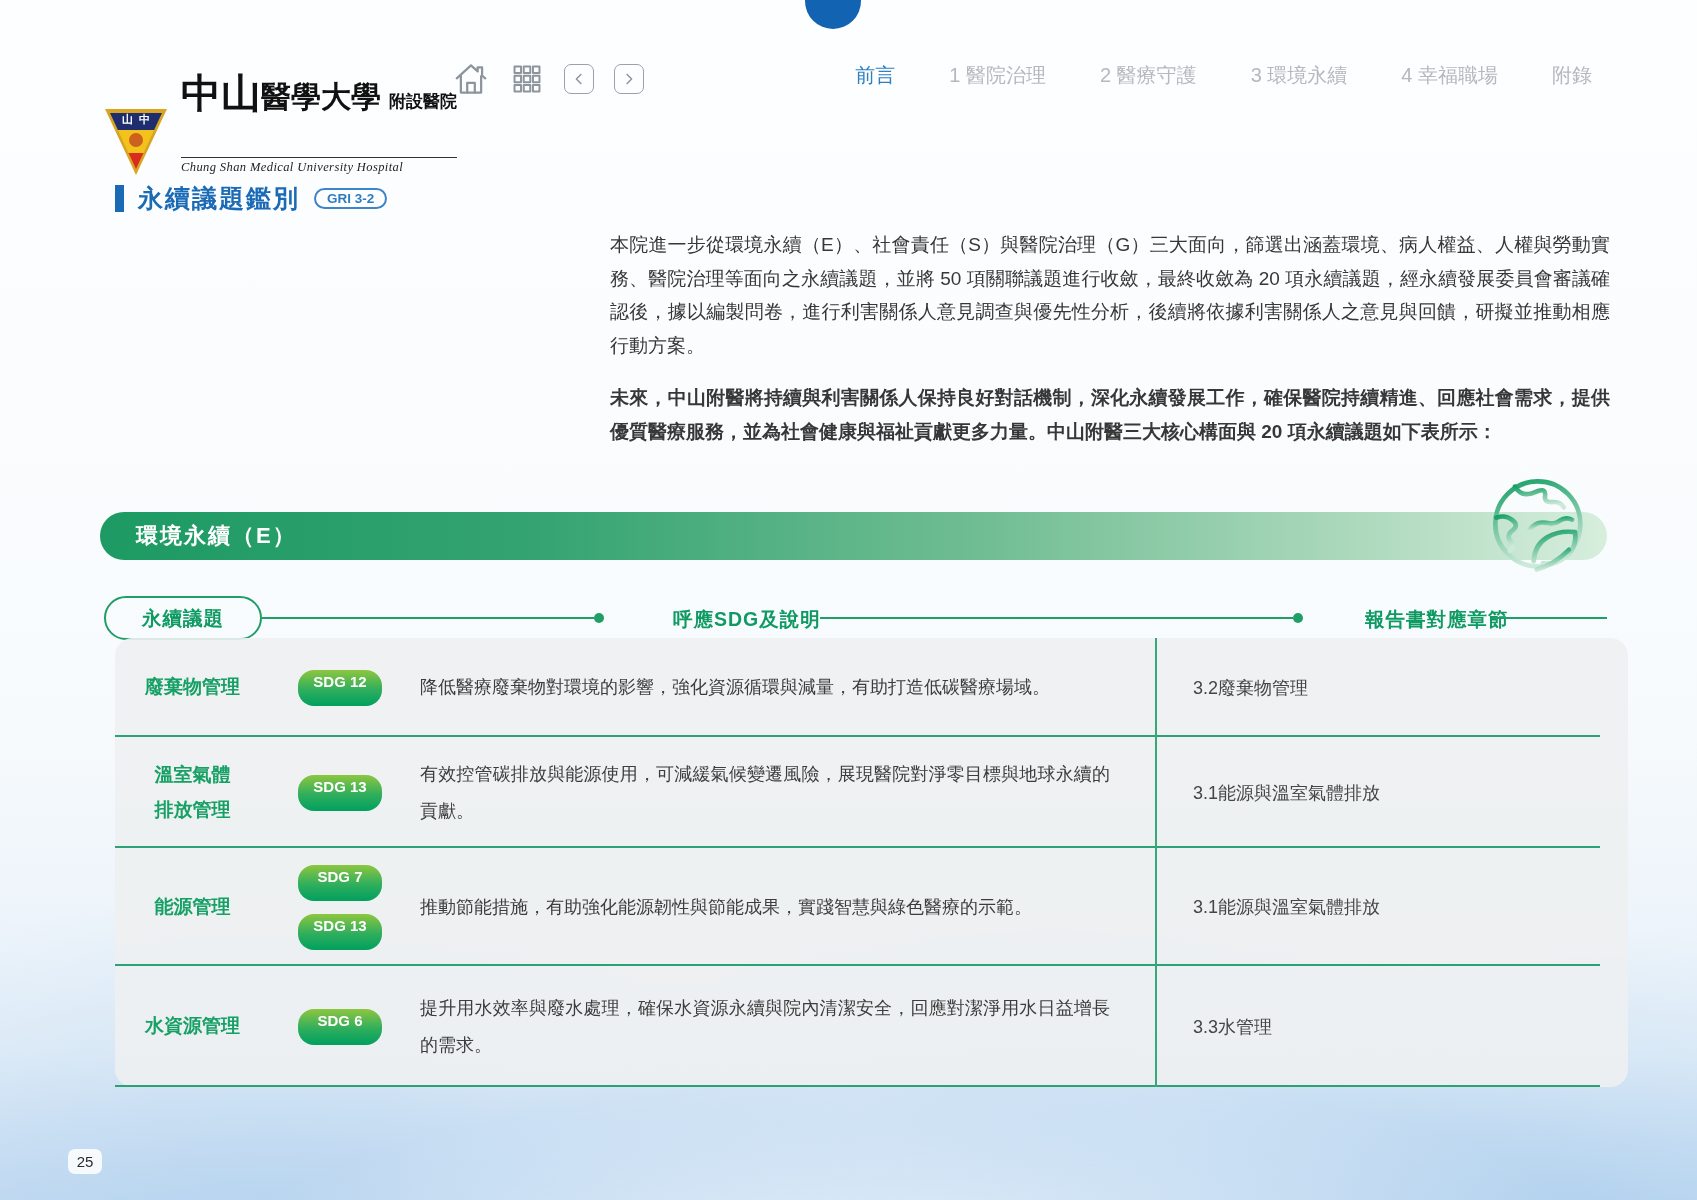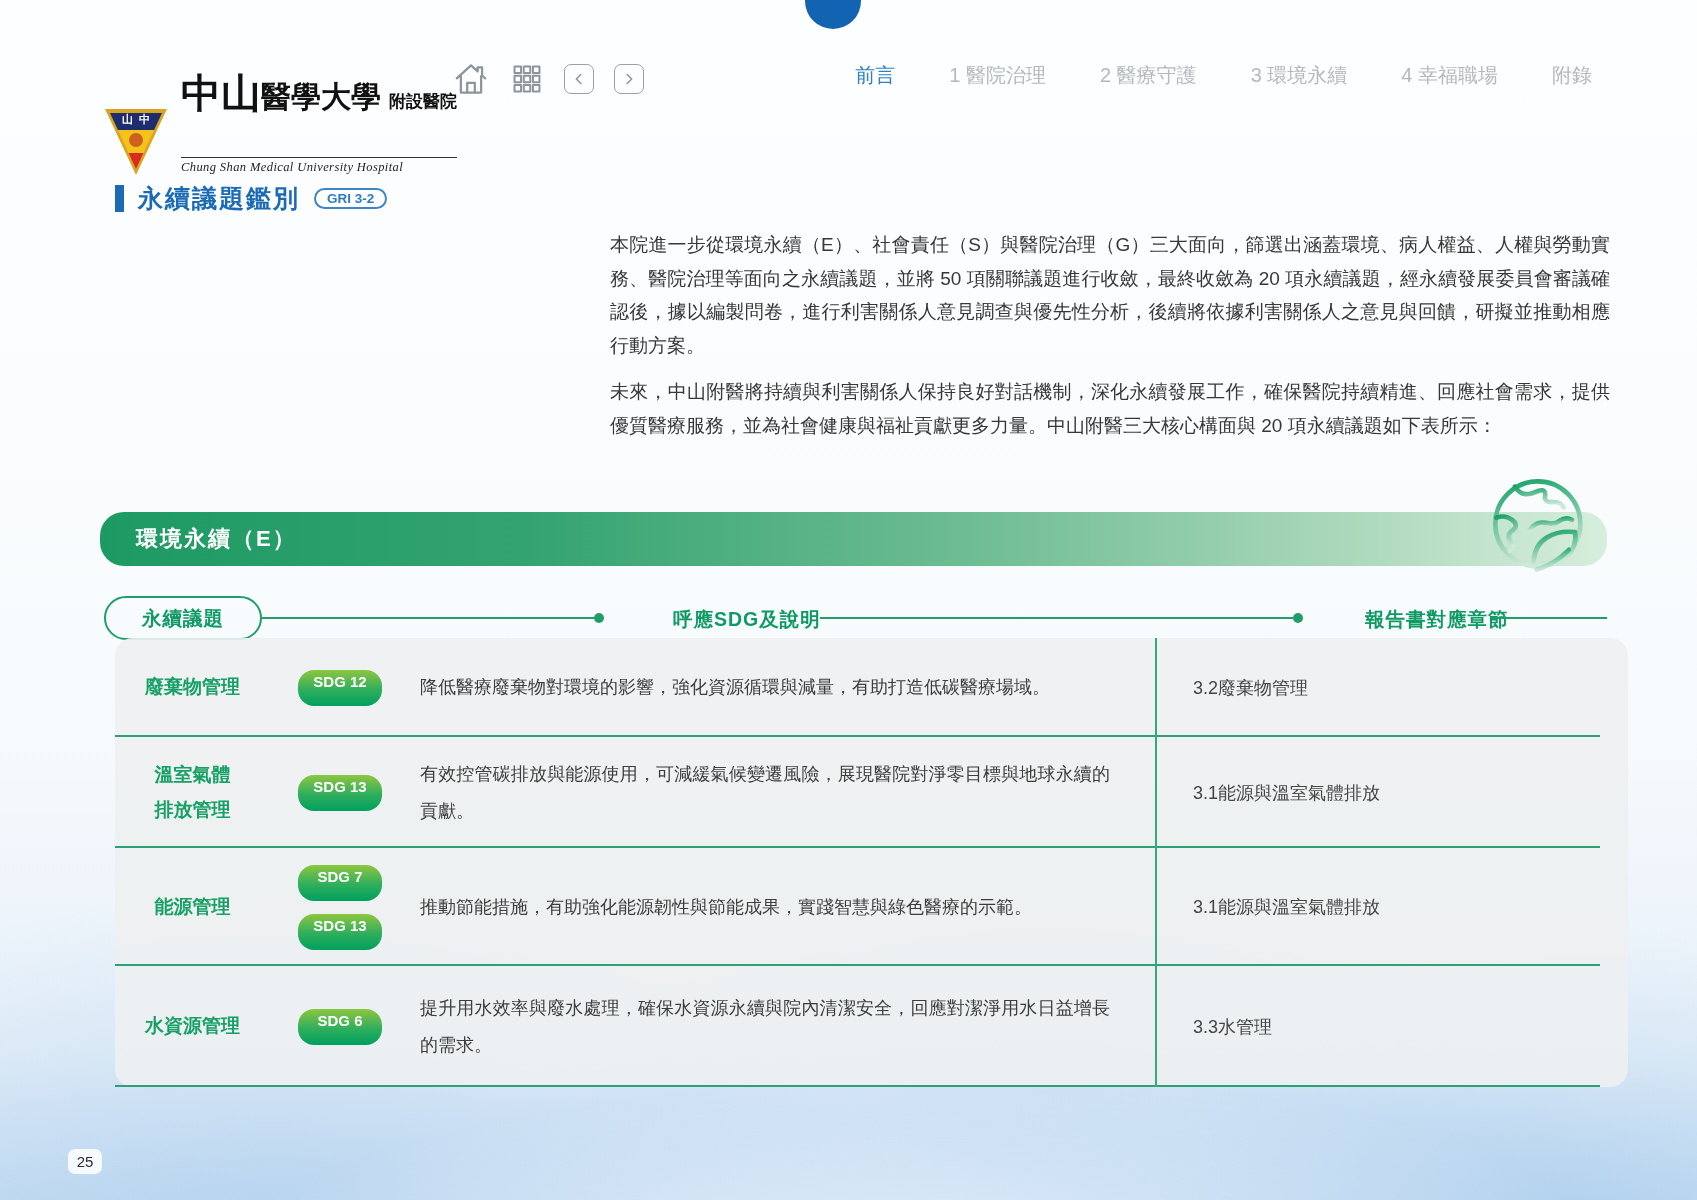--- a/index.html
+++ b/index.html
@@ -48,23 +48,23 @@
   .section-bar{width:9px;height:27px;background:#1a6ab5;}
   .section-title{font-size:25px;font-weight:bold;color:#1a6ab5;letter-spacing:2px;}
   .gri-badge{border:2px solid #3d85c6;color:#2e7cc0;border-radius:13px;font-size:13.5px;font-weight:bold;
     padding:1px 11px;background:rgba(255,255,255,.6);}
   
   .col-left{position:absolute;left:115px;top:228px;width:447px;font-size:19px;line-height:33.5px;color:#373737;
     text-align:justify;}
   .col-right{position:absolute;left:610px;top:228px;width:1000px;font-size:19px;line-height:33.5px;color:#373737;
     text-align:justify;}
   .col-right p{margin:0;}
-  .col-right p + p{margin-top:13px;}
-  
-  .banner{position:absolute;left:100px;top:512px;width:1507px;height:54px;border-radius:24px;
+  .col-right p + p{margin-top:19px;font-weight:bold;}
+  
+  .banner{position:absolute;left:100px;top:512px;width:1507px;height:48px;border-radius:24px;
     background:linear-gradient(90deg,#1d9a63 0%,#33a371 28%,#6fbd92 58%,#a9d7ba 82%,#d7eedd 100%);
     display:flex;align-items:center;}
   .banner-title{color:#fff;font-size:22px;font-weight:bold;padding-left:36px;letter-spacing:2px;}
   .earth{position:absolute;left:1486px;top:470px;width:114px;height:114px;}
   
   .th-pill{position:absolute;left:104px;top:596px;width:158px;height:44px;border:2px solid #1f9e68;
     border-radius:24px;box-sizing:border-box;display:flex;align-items:center;justify-content:center;
     color:#0f9a63;font-size:19.5px;font-weight:bold;letter-spacing:1px;}
   .th-line{position:absolute;top:617px;height:2px;background:#1f9e68;}
   .th-dot{position:absolute;top:613px;width:10px;height:10px;border-radius:50%;background:#1f9e68;}

